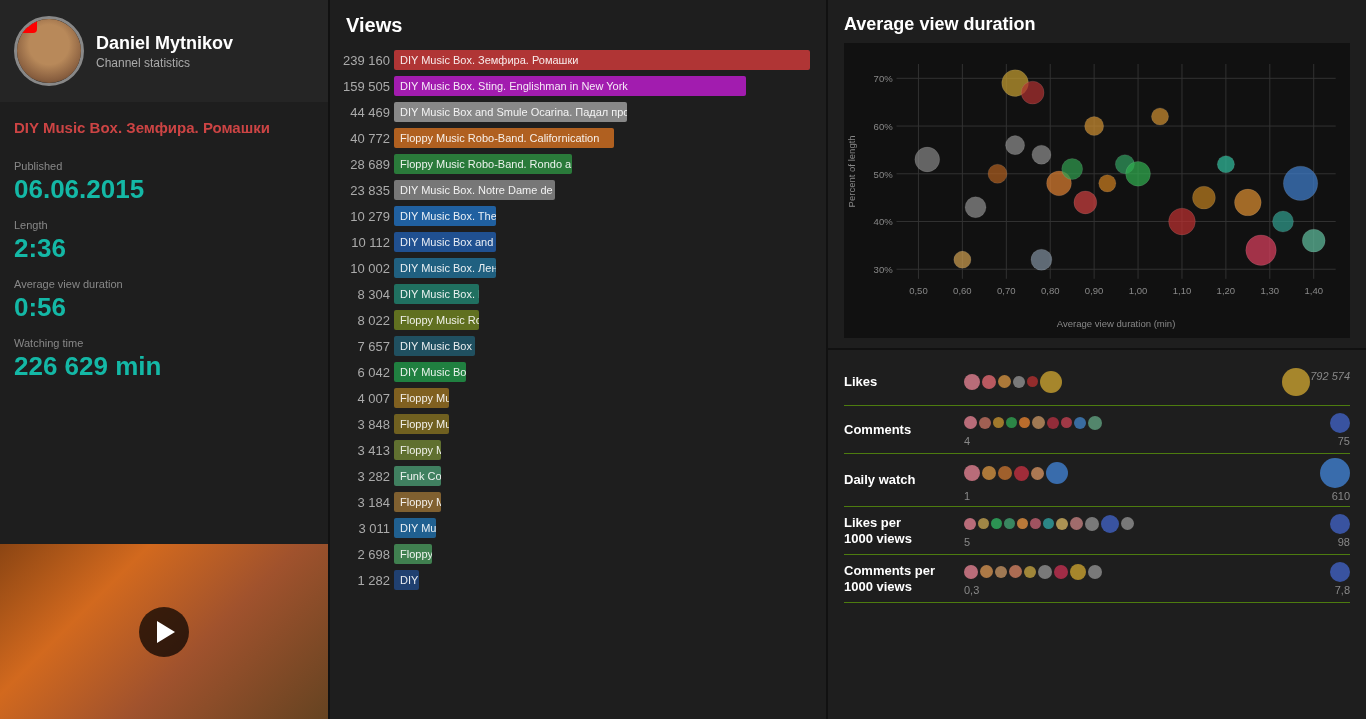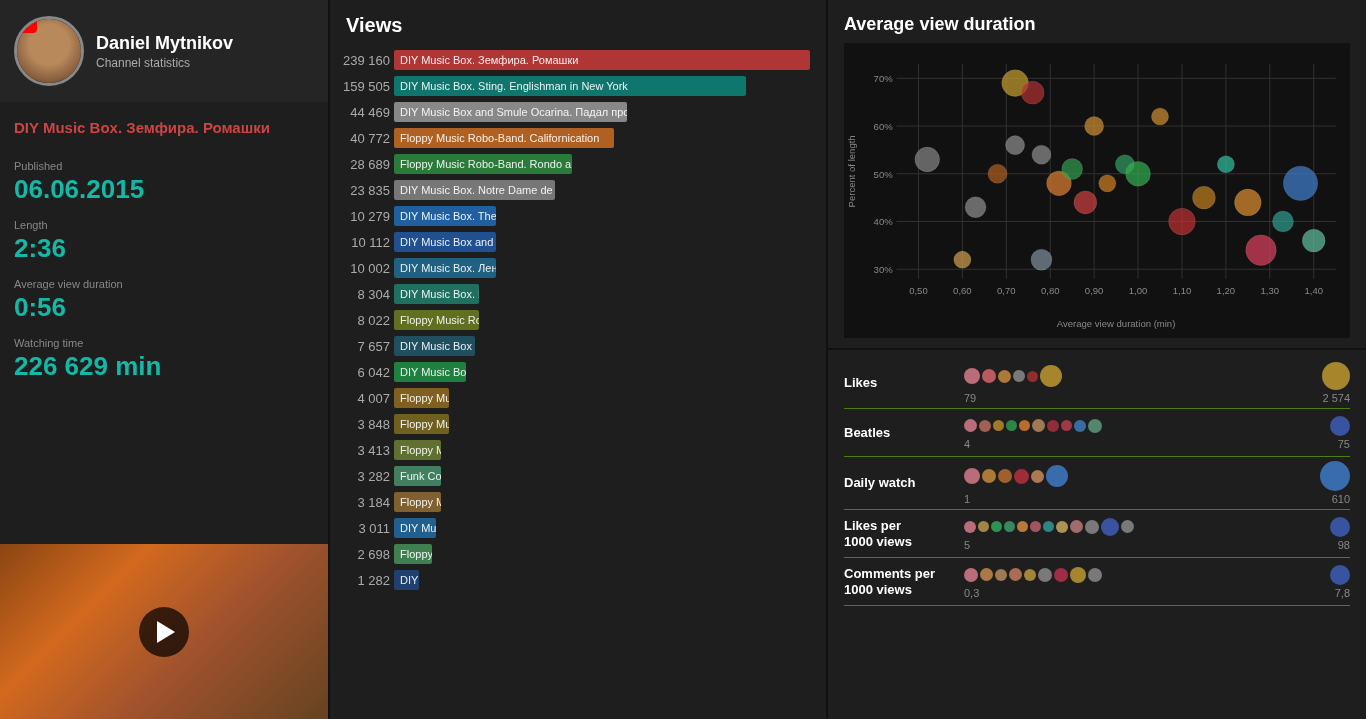--- a/index.html
+++ b/index.html
@@ -264,21 +264,21 @@
   <div id="bars-container">
       <div class="bar-row">
         <div class="bar-count">239 160</div>
         <div class="bar-container">
           <div class="bar" style="width: 98%; background: rgb(176, 53, 53); max-width: 100%;">DIY Music Box. Земфира. Ромашки</div>
         </div>
       </div>
       <div class="bar-row">
         <div class="bar-count">159 505</div>
         <div class="bar-container">
-          <div class="bar" style="width: 83%; background: #0f766e; max-width: 100%; text-align: right;">DIY Music Box. Sting. Englishman in New York</div>
+          <div class="bar" style="width: 83%; background: #a21caf; max-width: 100%; text-align: right;">DIY Music Box. Sting. Englishman in New York</div>
         </div>
       </div>
       <div class="bar-row">
         <div class="bar-count">44 469</div>
         <div class="bar-container">
           <div class="bar" style="width: 55%; background: rgb(136, 136, 136); max-width: 100%;">DIY Music Box and Smule Ocarina. Падал прошлогодний снег</div>
         </div>
       </div>
       <div class="bar-row">
         <div class="bar-count">40 772</div>
@@ -454,40 +454,40 @@
           <circle cx="123.99999999999999" cy="220" r="9" fill="#d0a050" fill-opacity="0.7" stroke="rgba(255,255,255,0.1)" stroke-width="1"></circle>
           <circle cx="206.8" cy="220" r="11" fill="#8090a0" fill-opacity="0.7" stroke="rgba(255,255,255,0.1)" stroke-width="1"></circle>
         </svg>
     </div>
   </div>
 
   <div class="metrics-section">
     <div id="metrics-container">
         <div class="metric-row">
           <div class="metric-label" style="white-space: pre-line;">Likes</div>
-          <div style="flex: 1 1 0%; display: flex; flex-direction: column;">
+          <div style="flex: 1 1 0%; display: flex; flex-direction: row; font-style: italic;">
             <div style="display: flex; align-items: center; gap: 2px; flex: 1 1 0%;">
               <div class="bubble" style="width: 16px; height: 16px; background: rgb(224, 128, 144); opacity: 0.8;"></div>
               <div class="bubble" style="width: 14px; height: 14px; background: rgb(224, 104, 112); opacity: 0.8;"></div>
               <div class="bubble" style="width: 13px; height: 13px; background: rgb(208, 144, 64); opacity: 0.8;"></div>
               <div class="bubble" style="width: 12px; height: 12px; background: rgb(144, 144, 144); opacity: 0.8;"></div>
               <div class="bubble" style="width: 11px; height: 11px; background: rgb(176, 48, 48); opacity: 0.8;"></div>
               <div class="bubble" style="width: 22px; height: 22px; background: rgb(200, 160, 48); opacity: 0.8;"></div>
               <div style="margin-left: auto;">
                 <div class="bubble" style="width: 28px; height: 28px; background: rgb(200, 160, 48); opacity: 0.8;"></div>
               </div>
             </div>
             <div style="display: flex; justify-content: space-between; margin-top: 2px;">
               <span style="color: rgb(136, 136, 136); font-size: 11px;">79</span>
               <span style="color: rgb(136, 136, 136); font-size: 11px;">2 574</span>
             </div>
           </div>
         </div>
         <div class="metric-row">
-          <div class="metric-label" style="white-space: pre-line;">Beatles</div>
+          <div class="metric-label" style="white-space: pre-line;">Comments</div>
           <div style="flex: 1 1 0%; display: flex; flex-direction: column;">
             <div style="display: flex; align-items: center; gap: 2px; flex: 1 1 0%;">
               <div class="bubble" style="width: 13px; height: 13px; background: rgb(224, 128, 144); opacity: 0.8;"></div>
               <div class="bubble" style="width: 12px; height: 12px; background: rgb(192, 112, 96); opacity: 0.8;"></div>
               <div class="bubble" style="width: 11px; height: 11px; background: rgb(192, 144, 48); opacity: 0.8;"></div>
               <div class="bubble" style="width: 11px; height: 11px; background: rgb(48, 160, 80); opacity: 0.8;"></div>
               <div class="bubble" style="width: 11px; height: 11px; background: rgb(224, 128, 48); opacity: 0.8;"></div>
               <div class="bubble" style="width: 13px; height: 13px; background: rgb(192, 144, 96); opacity: 0.8;"></div>
               <div class="bubble" style="width: 12px; height: 12px; background: rgb(176, 48, 64); opacity: 0.8;"></div>
               <div class="bubble" style="width: 11px; height: 11px; background: rgb(192, 64, 80); opacity: 0.8;"></div>

